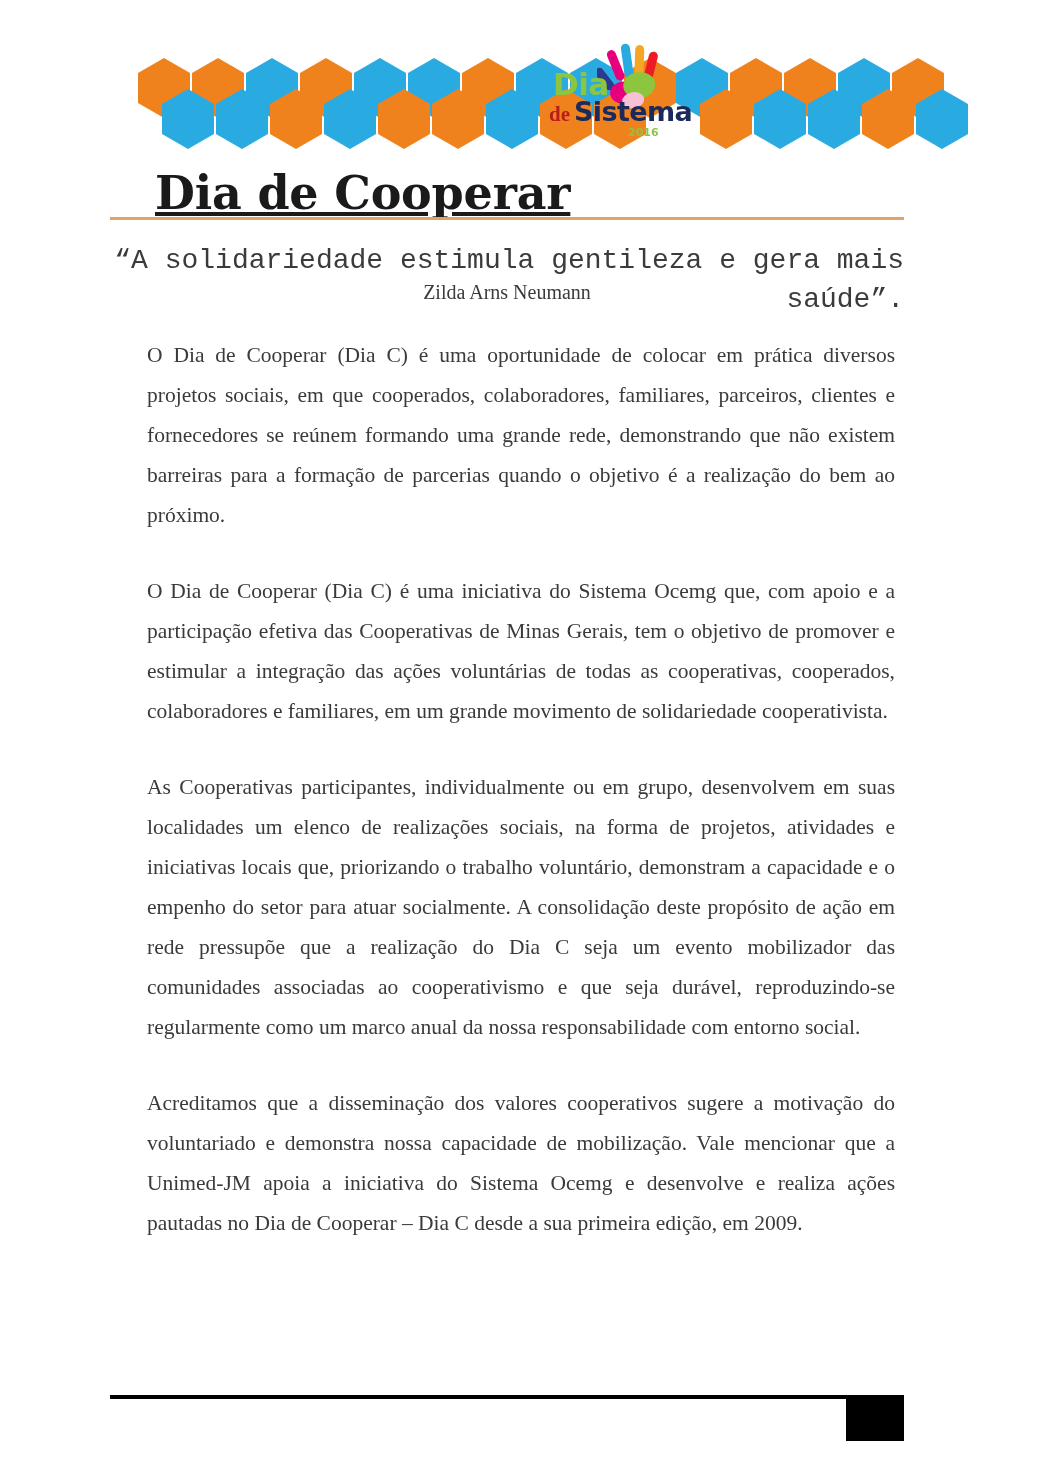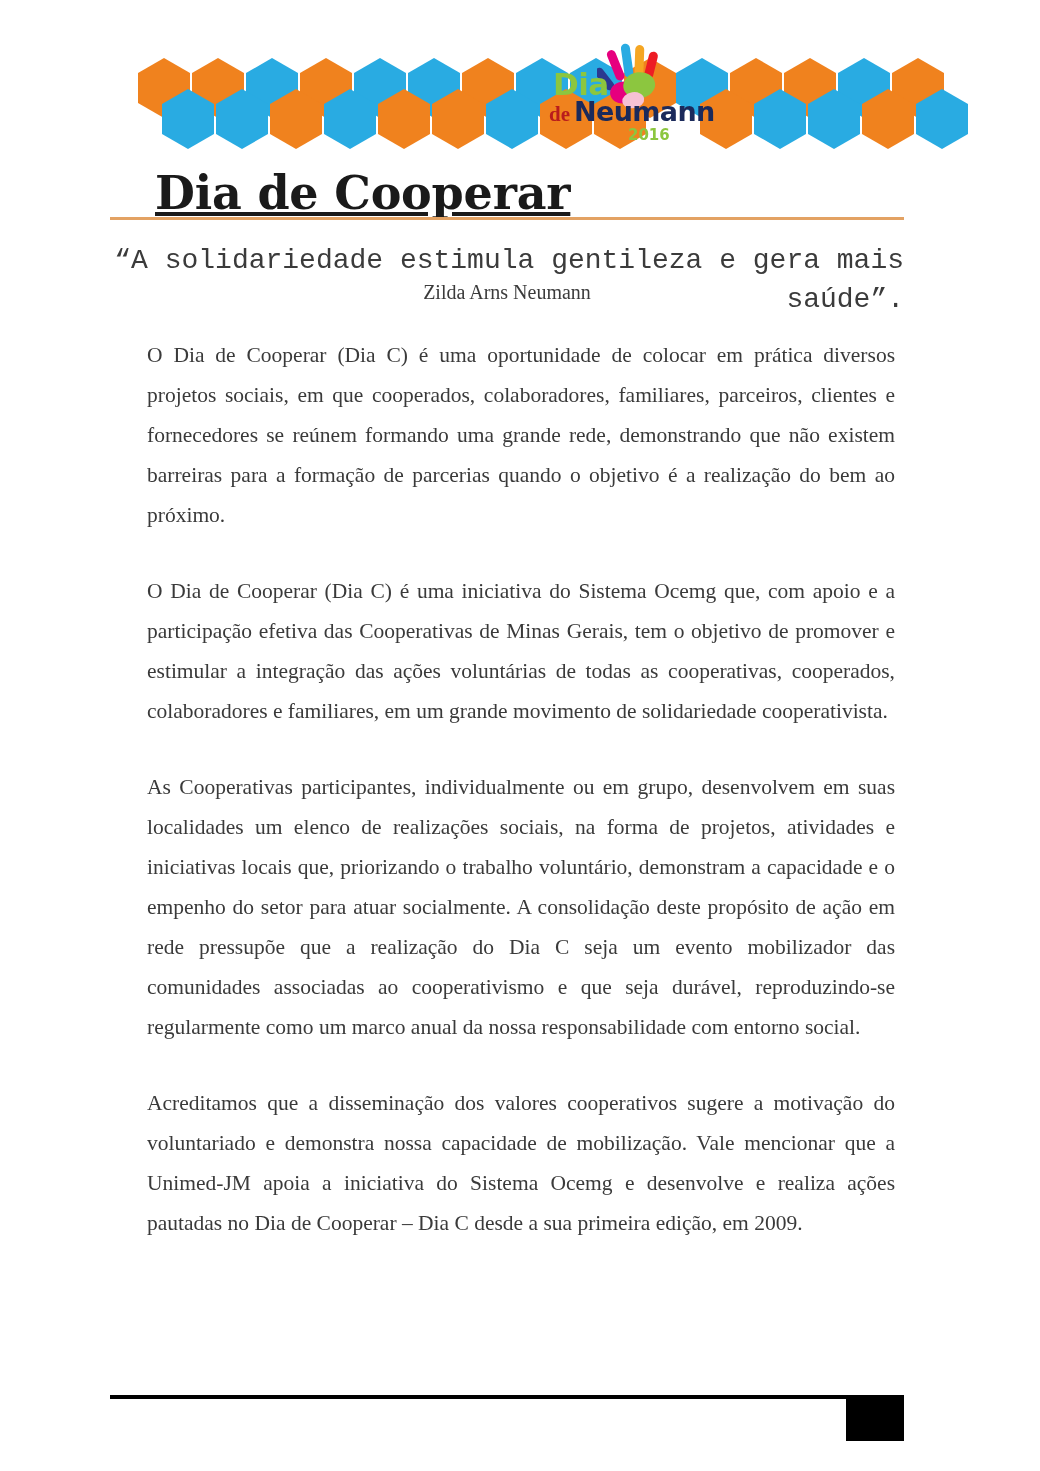--- a/index.html
+++ b/index.html
@@ -83,21 +83,21 @@
     font-size: 27px;
     color: #1B2A5B;
     letter-spacing: -0.6px;
   }
   .logo-year {
     position: absolute;
     left: 87px;
     top: 86px;
     font-family: "DejaVu Sans", sans-serif;
     font-weight: bold;
-    font-size: 15px;
+    font-size: 11px;
     color: #8CC63F;
   }
   .hand-svg {
     position: absolute;
     left: 56px;
     top: 2px;
   }
 
   
   .doc-title {
@@ -235,21 +235,21 @@
         <rect x="28" y="1" width="9" height="34" rx="4.5" fill="#29ABE2"></rect>
         <rect x="40" y="4" width="9" height="32" rx="4.5" fill="#F5A623" transform="rotate(10 44.5 20)"></rect>
         <rect x="51" y="12" width="9" height="28" rx="4.5" fill="#ED1C24" transform="rotate(22 55.5 26)"></rect>
         <ellipse cx="24" cy="49" rx="13" ry="11" fill="#E6007E"></ellipse>
         <ellipse cx="41" cy="44" rx="16" ry="13" fill="#8CC63F"></ellipse>
         <ellipse cx="33" cy="58" rx="11" ry="8" fill="#F6C1D4"></ellipse>
       </g>
     </svg>
     <div class="logo-dia">Dia</div>
     <div class="logo-de">de</div>
-    <div class="logo-cooperar">Neumann</div>
+    <div class="logo-cooperar">Sistema</div>
     <div class="logo-year">2016</div>
   </div>
 </div>
 
 <div class="doc-title">Dia de Cooperar</div>
 <div class="title-rule"></div>
 
 <div class="epigraph">“A solidariedade estimula gentileza e gera mais saúde”.</div>
 <div class="epigraph-author">Zilda Arns Neumann</div>
 

